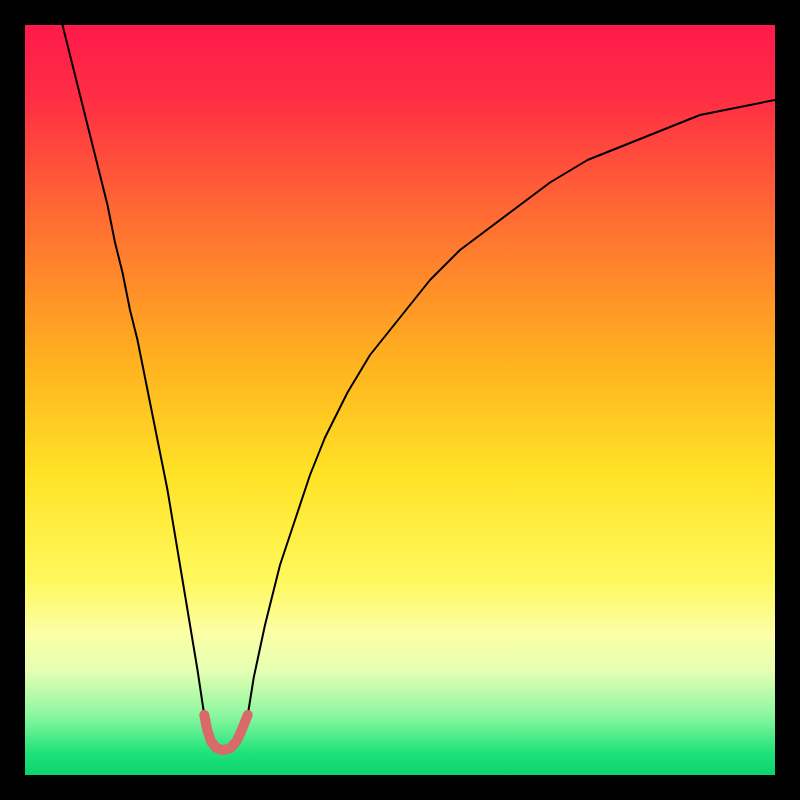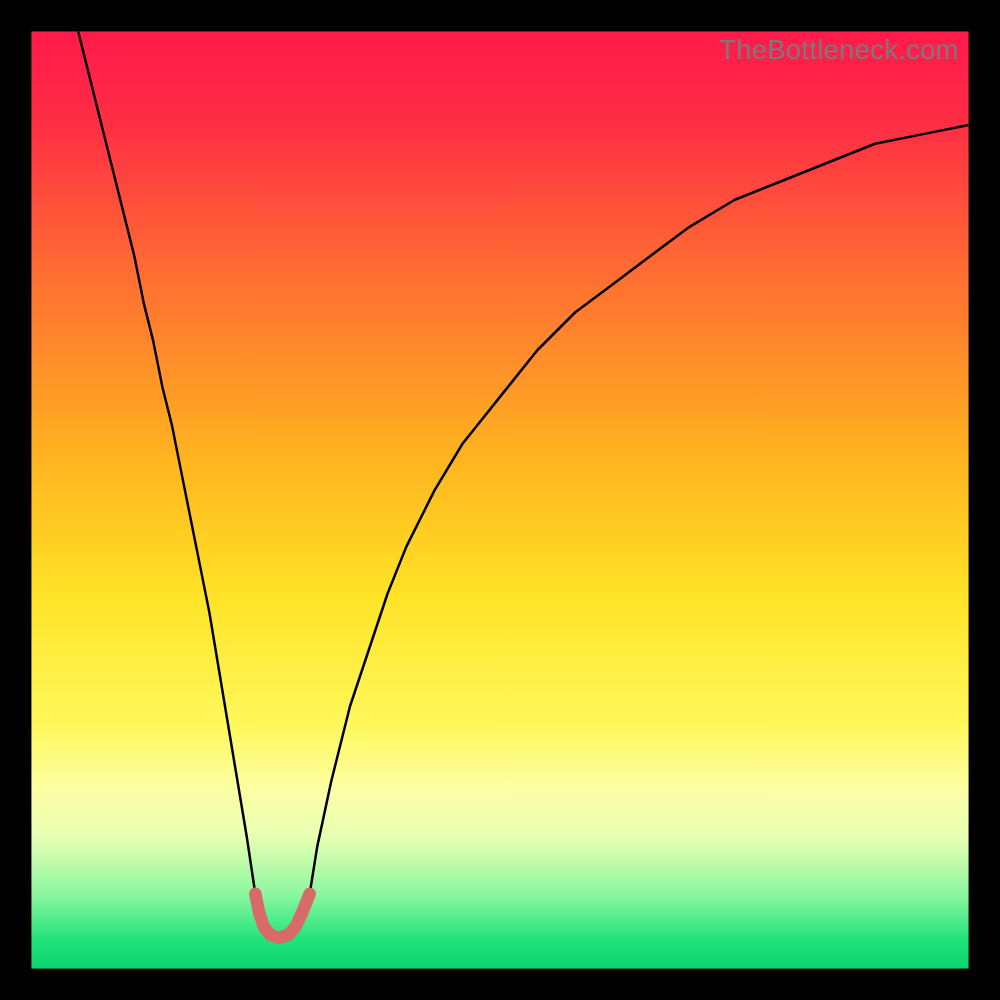--- a/index.html
+++ b/index.html
@@ -57,14 +57,13 @@
           <stop offset="100%" stop-color="#0bd36e"></stop>
         </linearGradient>
     </defs>
     <rect x="0" y="0" width="750" height="750" fill="url(#bg-grad)"></rect>
     <g id="series-group">
         <polyline points="37.50,0.00 45.00,30.00 52.50,60.00 60.00,90.00 67.50,120.00 75.00,150.00 82.50,180.00 90.00,217.50 97.50,247.50 105.00,285.00 112.50,315.00 120.00,352.50 127.50,390.00 135.00,427.50 142.50,465.00 150.00,510.00 157.50,555.00 165.00,600.00 172.50,645.00 179.25,690.00" fill="none" stroke="#000000" stroke-width="2" stroke-linecap="butt" stroke-linejoin="round"></polyline>
         <polyline points="222.75,690.00 228.75,652.50 240.00,600.00 255.00,540.00 270.00,495.00 285.00,450.00 300.00,412.50 322.50,367.50 345.00,330.00 375.00,292.50 405.00,255.00 435.00,225.00 465.00,202.50 495.00,180.00 525.00,157.50 562.50,135.00 600.00,120.00 637.50,105.00 675.00,90.00 712.50,82.50 750.00,75.00" fill="none" stroke="#000000" stroke-width="2" stroke-linecap="butt" stroke-linejoin="round"></polyline>
         <polyline points="179.25,690.00 182.25,705.00 186.00,716.25 191.25,723.00 198.00,725.25 205.50,723.00 211.50,716.25 216.75,705.00 219.75,697.50 222.75,690.00" fill="none" stroke="#d86a6a" stroke-width="10" stroke-linecap="round" stroke-linejoin="round"></polyline>
       </g>
   </svg>
-  <div class="watermark">TheBottleneck.com</div>
 </div>
 
 </body></html>

